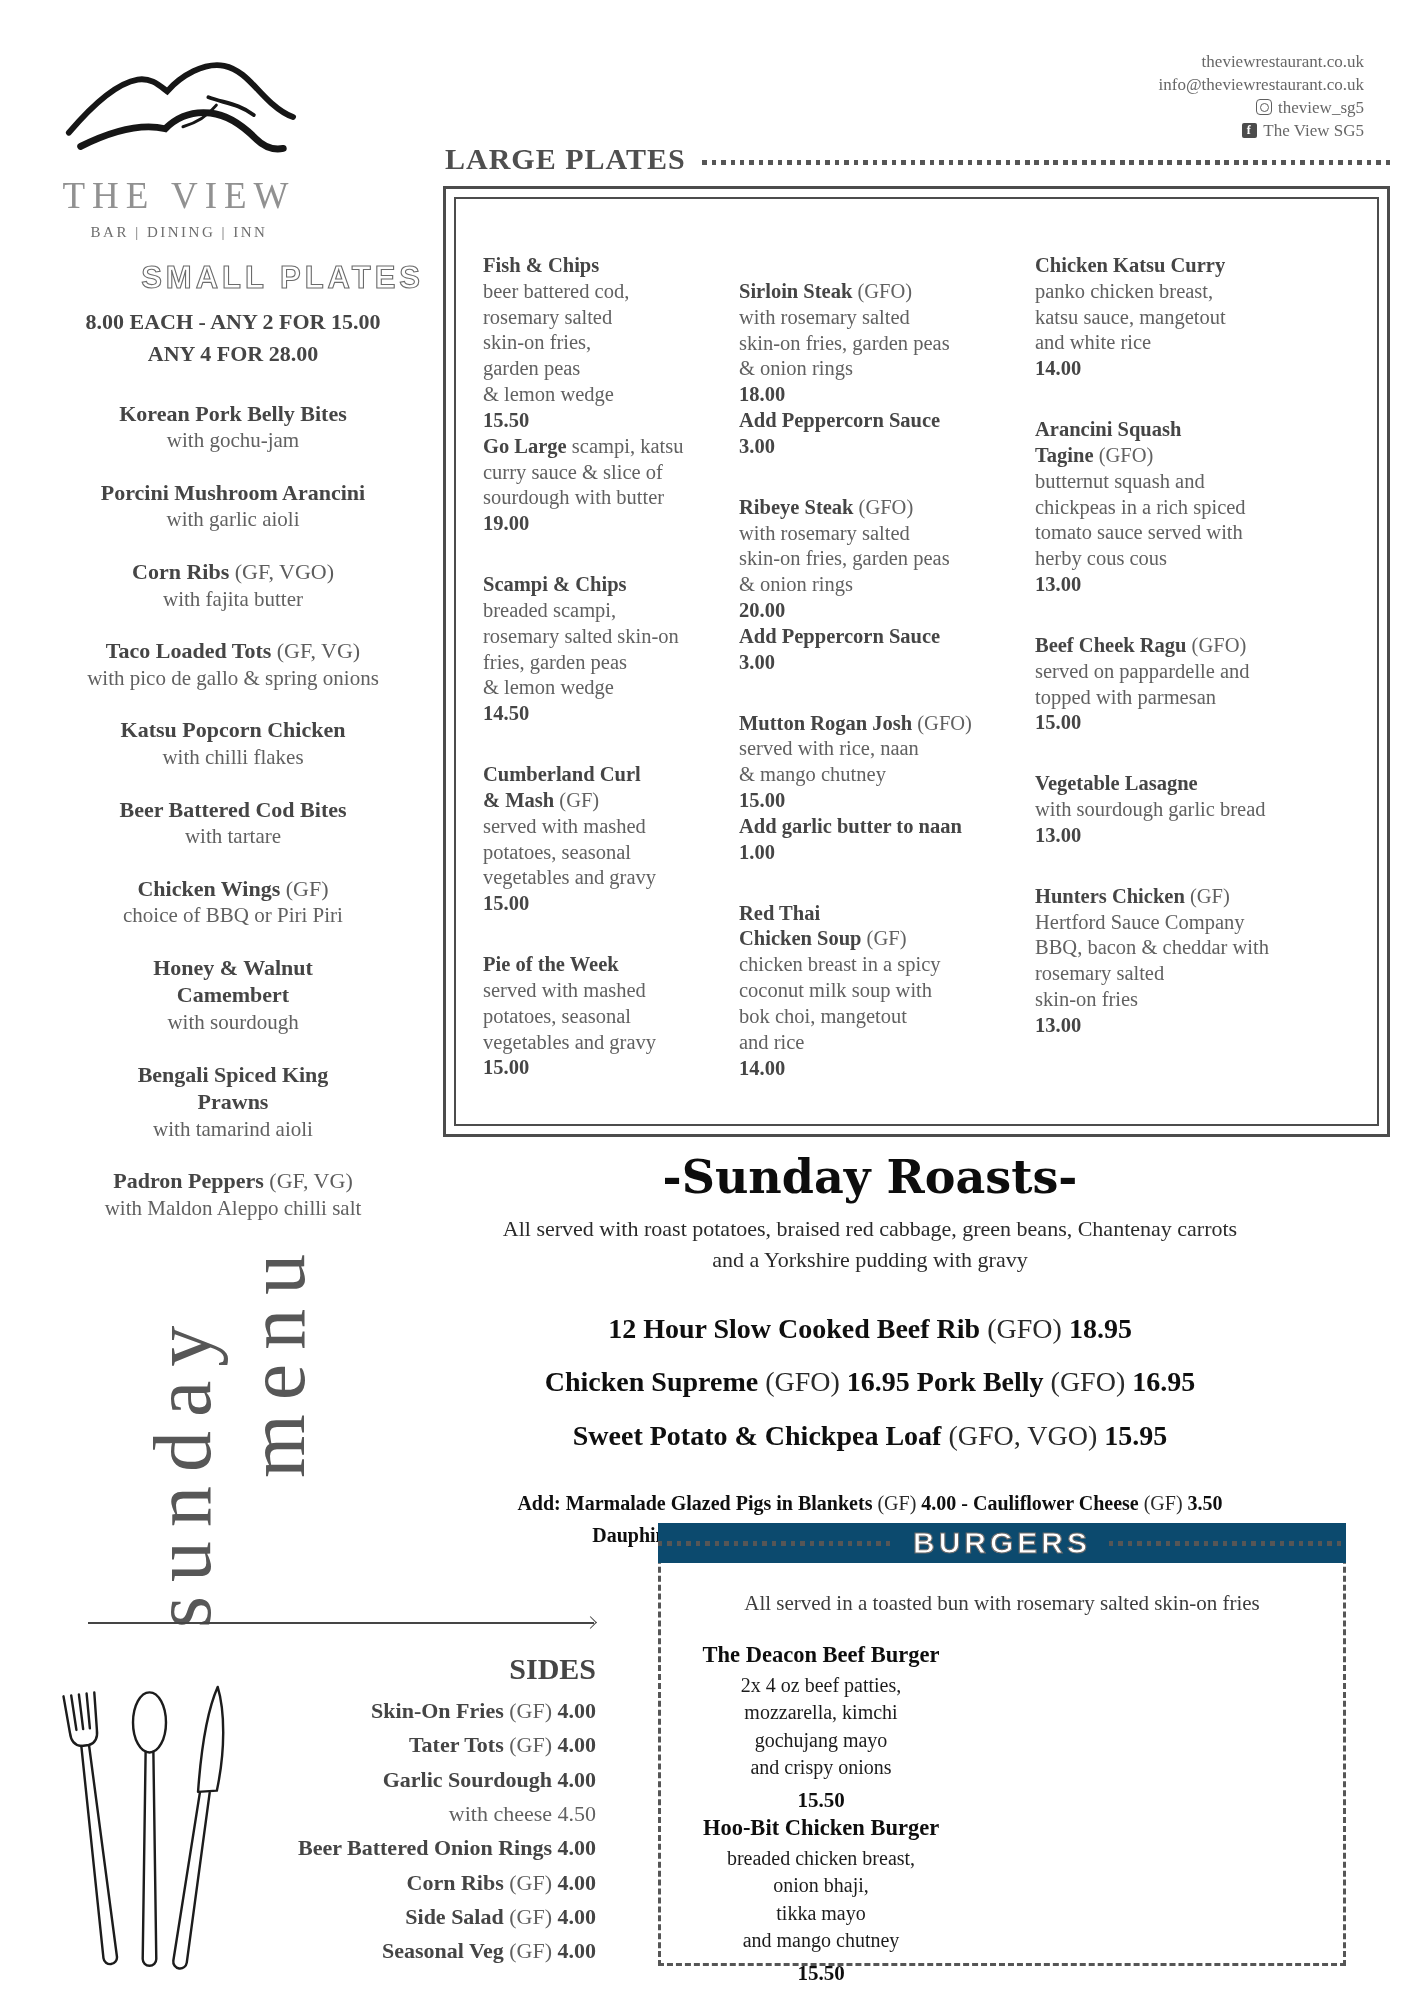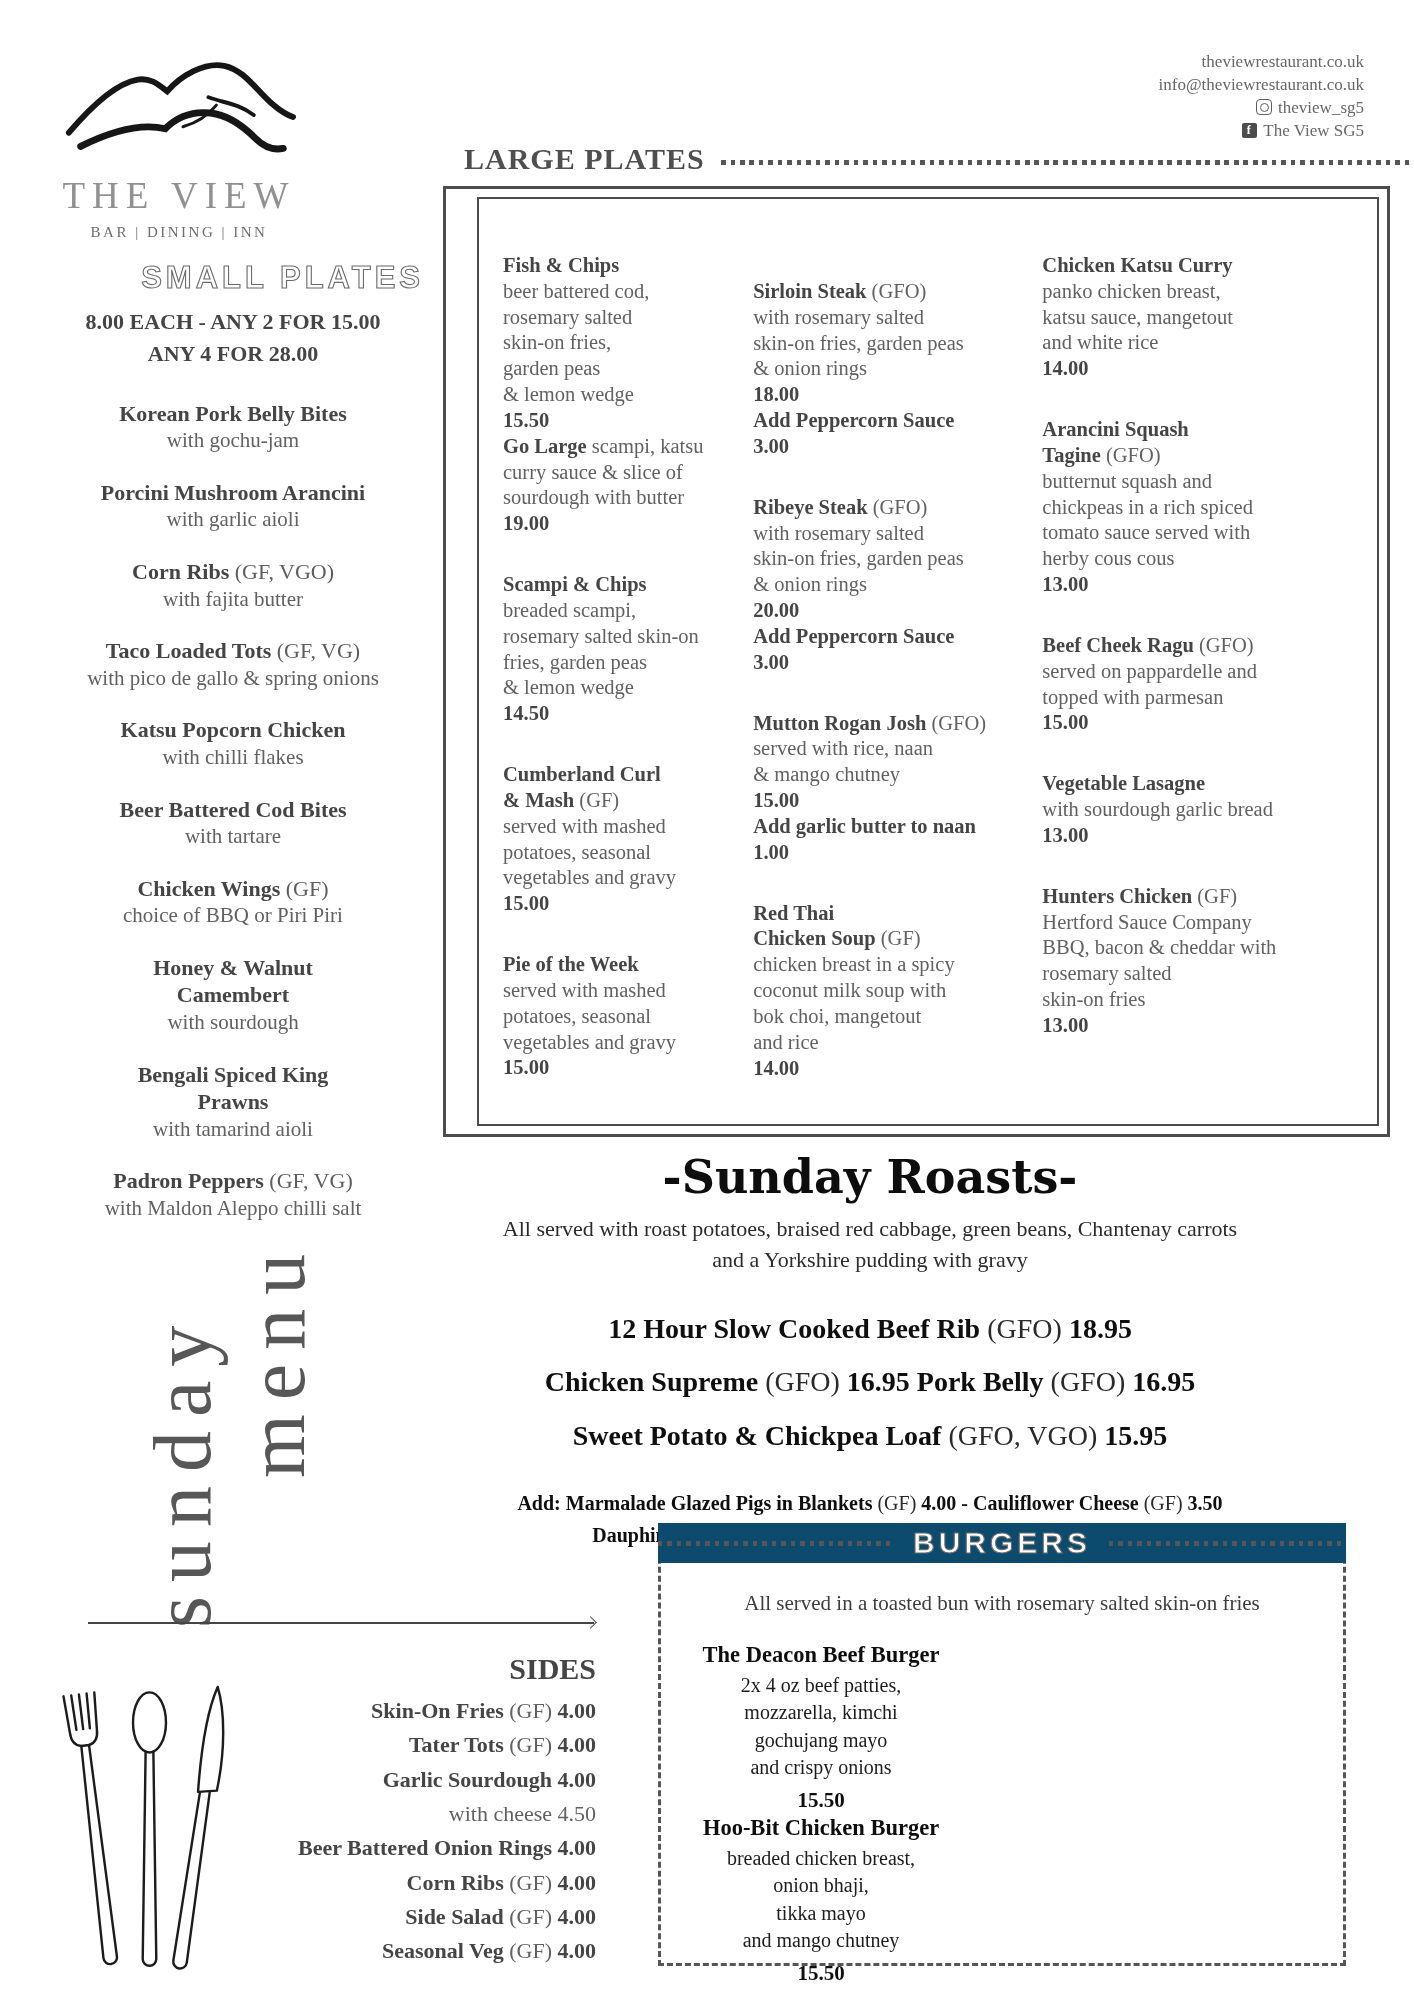--- a/index.html
+++ b/index.html
@@ -26,26 +26,26 @@
 
   
   .engraved{font-family:"Liberation Sans",sans-serif;font-weight:700;letter-spacing:4px;color:#9a9a9a;text-align:right;}
   @supports (-webkit-text-stroke: 1px #000){
     .engraved{color:#fff;-webkit-text-stroke:1.1px #6b6b6b;}
   }
 
   .dots{height:5px;background:repeating-linear-gradient(90deg,#565656 0 4.5px,transparent 4.5px 9.5px);}
 
   
-  .lp-header{position:absolute;left:445px;top:142px;width:947px;display:flex;align-items:center;margin-left:19px;}
+  .lp-header{position:absolute;left:445px;top:142px;width:947px;display:flex;align-items:center;}
   .lp-title{font-size:30px;font-weight:700;color:#4f4f4f;letter-spacing:1px;margin-right:16px;white-space:nowrap;}
   .lp-header .dots{flex:1;margin-top:6px;}
   .lp-box{position:absolute;left:443px;top:186px;width:947px;height:951px;border:3px solid #4c4c4c;box-sizing:border-box;}
   .lp-inner{position:absolute;inset:8px;border:2px solid #4c4c4c;box-sizing:border-box;
-            padding:54px 20px 27px 24px;display:flex;justify-content:flex-start;margin-left:23px;}
+            padding:54px 20px 27px 24px;display:flex;justify-content:flex-end;}
   .lp-col{box-sizing:border-box;}
   .lp-col0{width:256px;}
   .lp-col1{width:296px;padding-top:26px;}
   .lp-col2{width:322px;}
   .lp-item{margin-bottom:35px;}
   .lp-item .ln{font-size:20.5px;line-height:1.26;color:#616161;}
   .lp-box span{color:#616161;}
   .lp-box span.b{color:#454545;}
 
   

